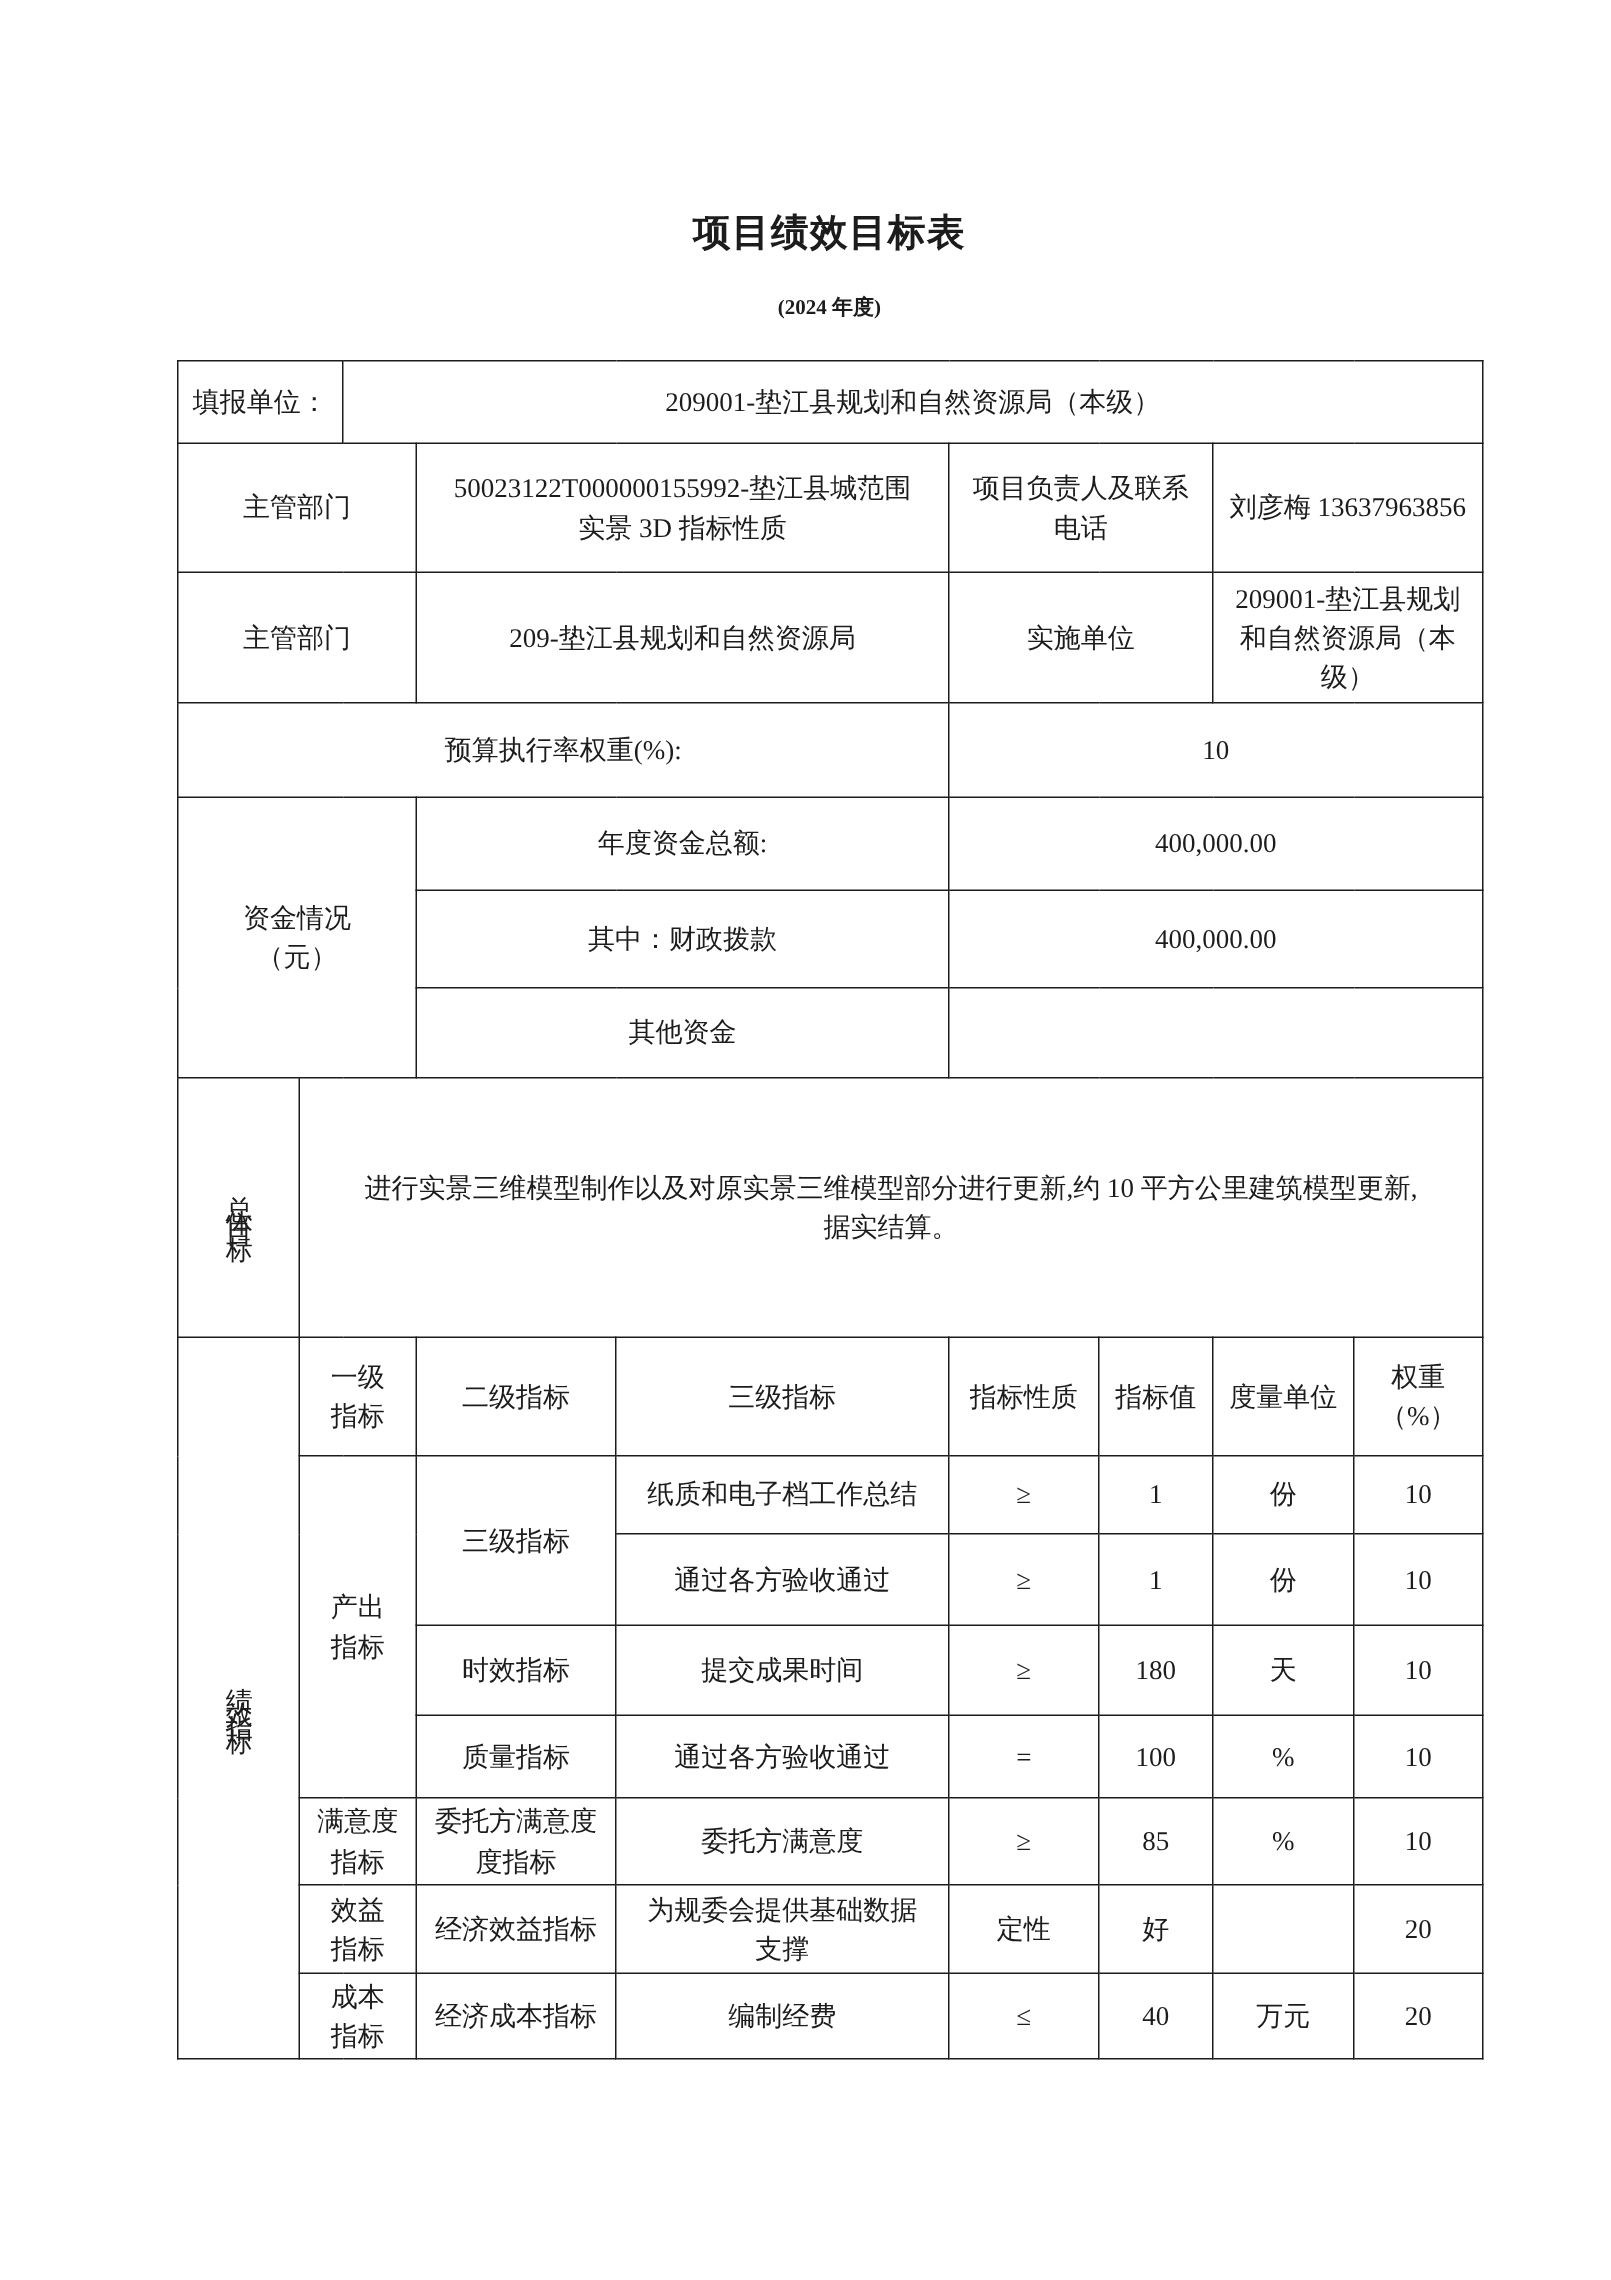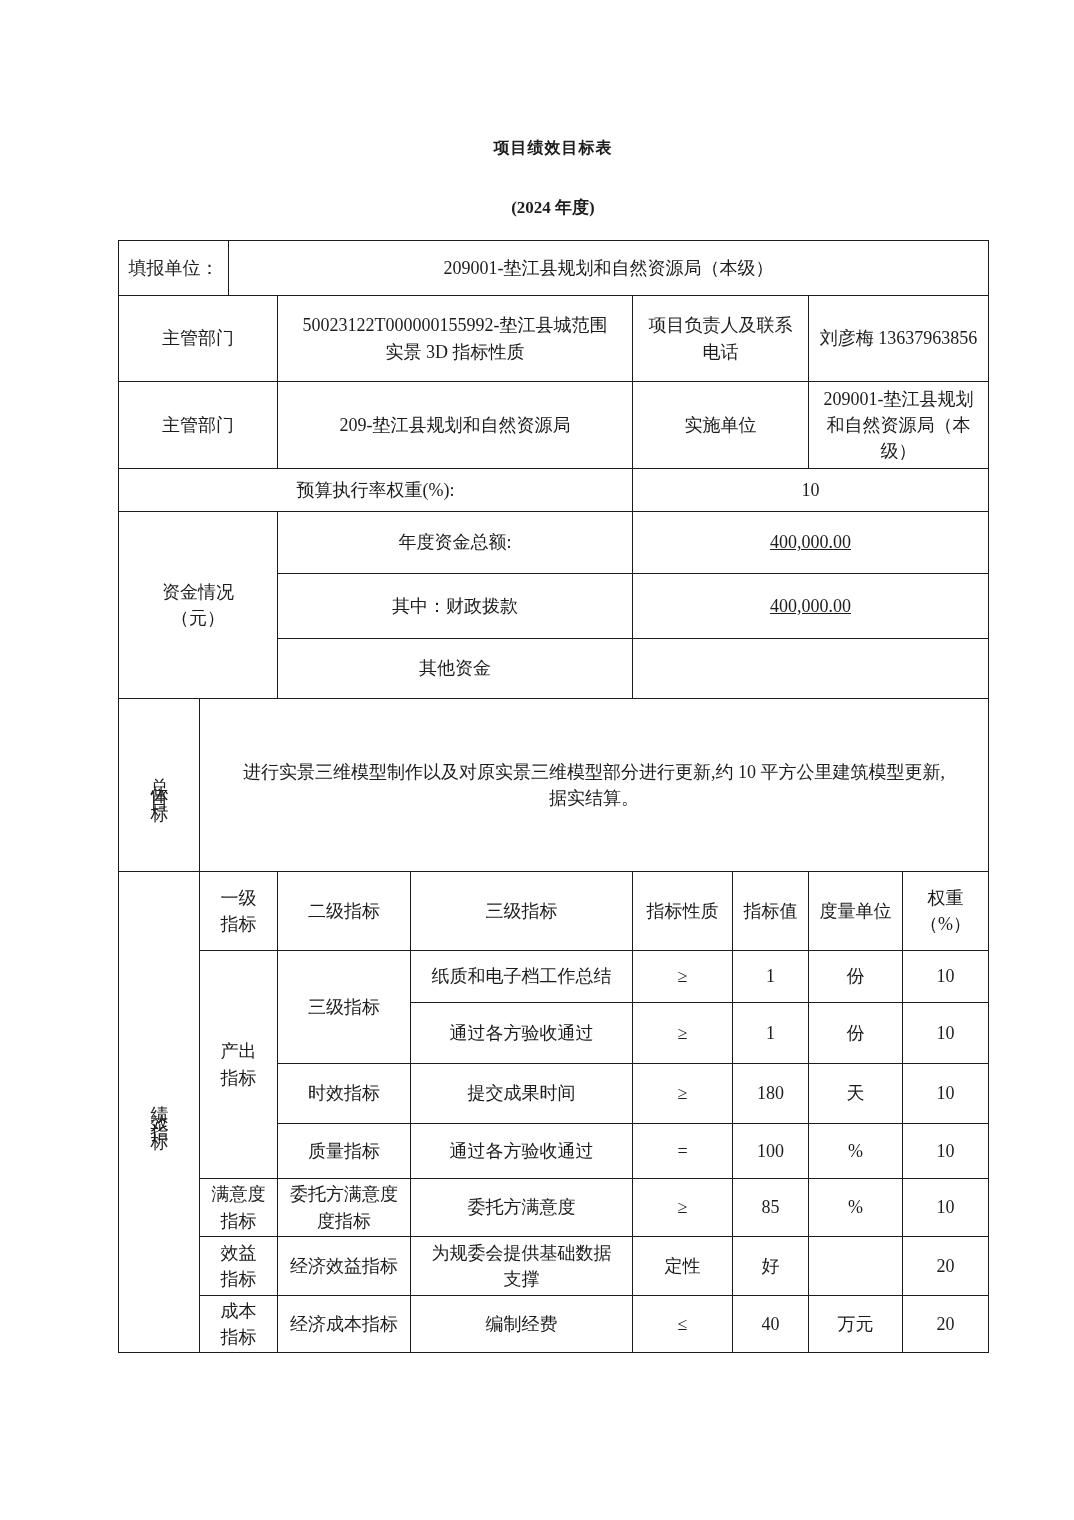--- a/index.html
+++ b/index.html
@@ -13,31 +13,31 @@
     height: 1520px;
     font-family: "Liberation Serif", "DejaVu Serif", serif;
     color: #1c1c1c;
   }
   .doc-title {
     position: absolute;
     top: 138px;
     left: 118px;
     width: 870px;
     text-align: center;
-    font-size: 16px;
+    font-size: 25px;
     font-weight: bold;
     letter-spacing: 1px;
   }
   .doc-subtitle {
     position: absolute;
     top: 196px;
     left: 118px;
     width: 870px;
     text-align: center;
-    font-size: 17px;
+    font-size: 14px;
     font-weight: bold;
   }
   table.main {
     position: absolute;
     top: 240px;
     left: 118px;
     width: 870px;
     border-collapse: collapse;
     table-layout: fixed;
   }
@@ -45,21 +45,21 @@
     border: 1.5px solid #1c1c1c;
     text-align: center;
     vertical-align: middle;
     font-size: 18px;
     line-height: 1.45;
     padding: 2px 6px;
     white-space: pre-line;
     overflow: hidden;
   }
   td.al { text-align: left; margin-left: 38px; }
-  td.ar { text-align: right; padding-right: 3px; text-decoration: underline; }
+  td.ar { text-align: right; padding-right: 3px; }
   td.tight { padding: 2px 0; }
   .vtext {
     display: inline-block;
     writing-mode: vertical-rl;
     text-orientation: upright;
     letter-spacing: 9px;
     line-height: 1.05;
     white-space: normal;
   }
 </style>
@@ -99,21 +99,21 @@
 
   <tr style="height:87px">
     <td colspan="3">主管部门</td>
     <td colspan="2" class="al">209-垫江县规划和自然资源局</td>
     <td colspan="2">实施单位</td>
     <td colspan="2" class="al">209001-垫江县规划
 和自然资源局（本
 级）</td>
   </tr>
 
-  <tr style="height:43px">
+  <tr style="height:63px">
     <td colspan="5">预算执行率权重(%):</td>
     <td colspan="4">10</td>
   </tr>
 
   <tr style="height:62px">
     <td colspan="3" rowspan="3">资金情况
 （元）</td>
     <td colspan="2" class="al">年度资金总额:</td>
     <td colspan="4" class="ar">400,000.00</td>
   </tr>

